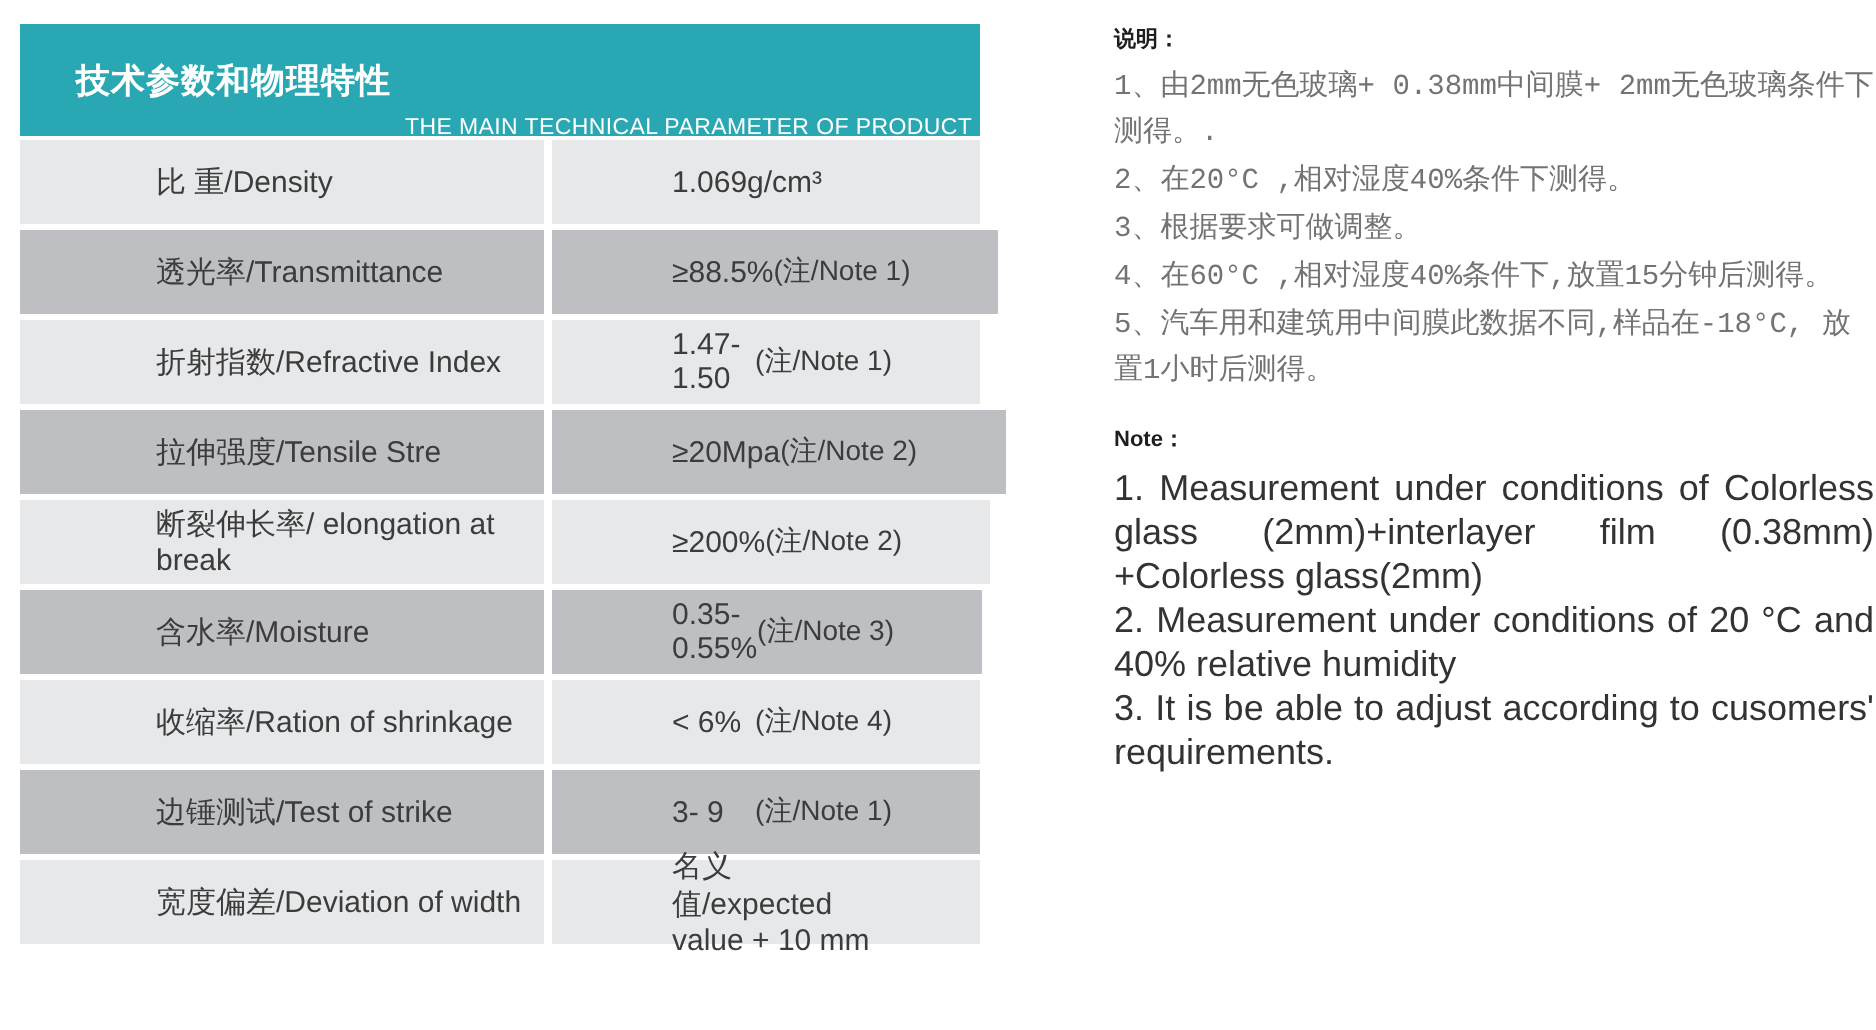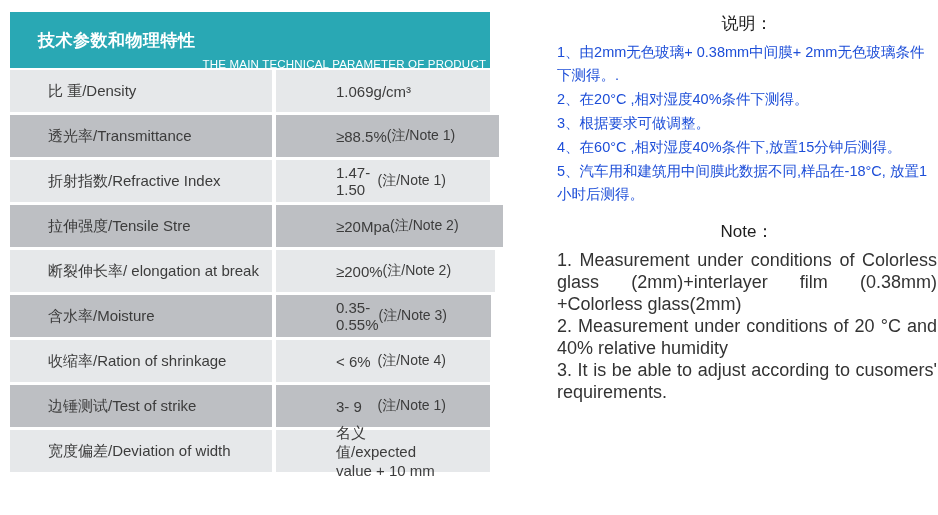--- a/index.html
+++ b/index.html
@@ -29,41 +29,41 @@
   .row{
     display:flex;
     column-gap:4px;
     height:42px;
     margin-bottom:3px;
   }
   .row:last-child{margin-bottom:0;}
   .cell{display:flex;align-items:center;font-size:15px;}
   .cell.name{
     width:262px;flex:none;
-    padding-left:38px;
+    padding-left:68px;
     background:var(--row-light);
   }
   .cell.val{
     flex:1;
     padding-left:60px;padding-right:44px;
     background:var(--row-light);
   }
   .row:nth-child(even) .cell{background:var(--row-dark);}
   .cell .note{margin-left:auto;font-size:14px;white-space:nowrap;}
 
   
   .notes{position:absolute;left:557px;top:12px;width:380px;}
   .notes-heading{
-    font-size:17px;font-weight:normal;color:#1e1e1e;
+    font-size:11px;font-weight:bold;color:#1e1e1e;
     margin-bottom:6px;
-    text-align:center;
   }
   .zh-item{
-    font-size:14.5px;line-height:23px;color:#1d4ed8;
+    font-size:14.5px;line-height:23px;color:#737373;
     margin-bottom:1px;
+    font-family:Liberation Mono, monospace;
   }
   .en-block{margin-top:14px;}
   .en-item{
     font-size:18px;line-height:22px;color:#333333;
     text-align:justify;
   }
 </style>
 </head>
 <body>
 

